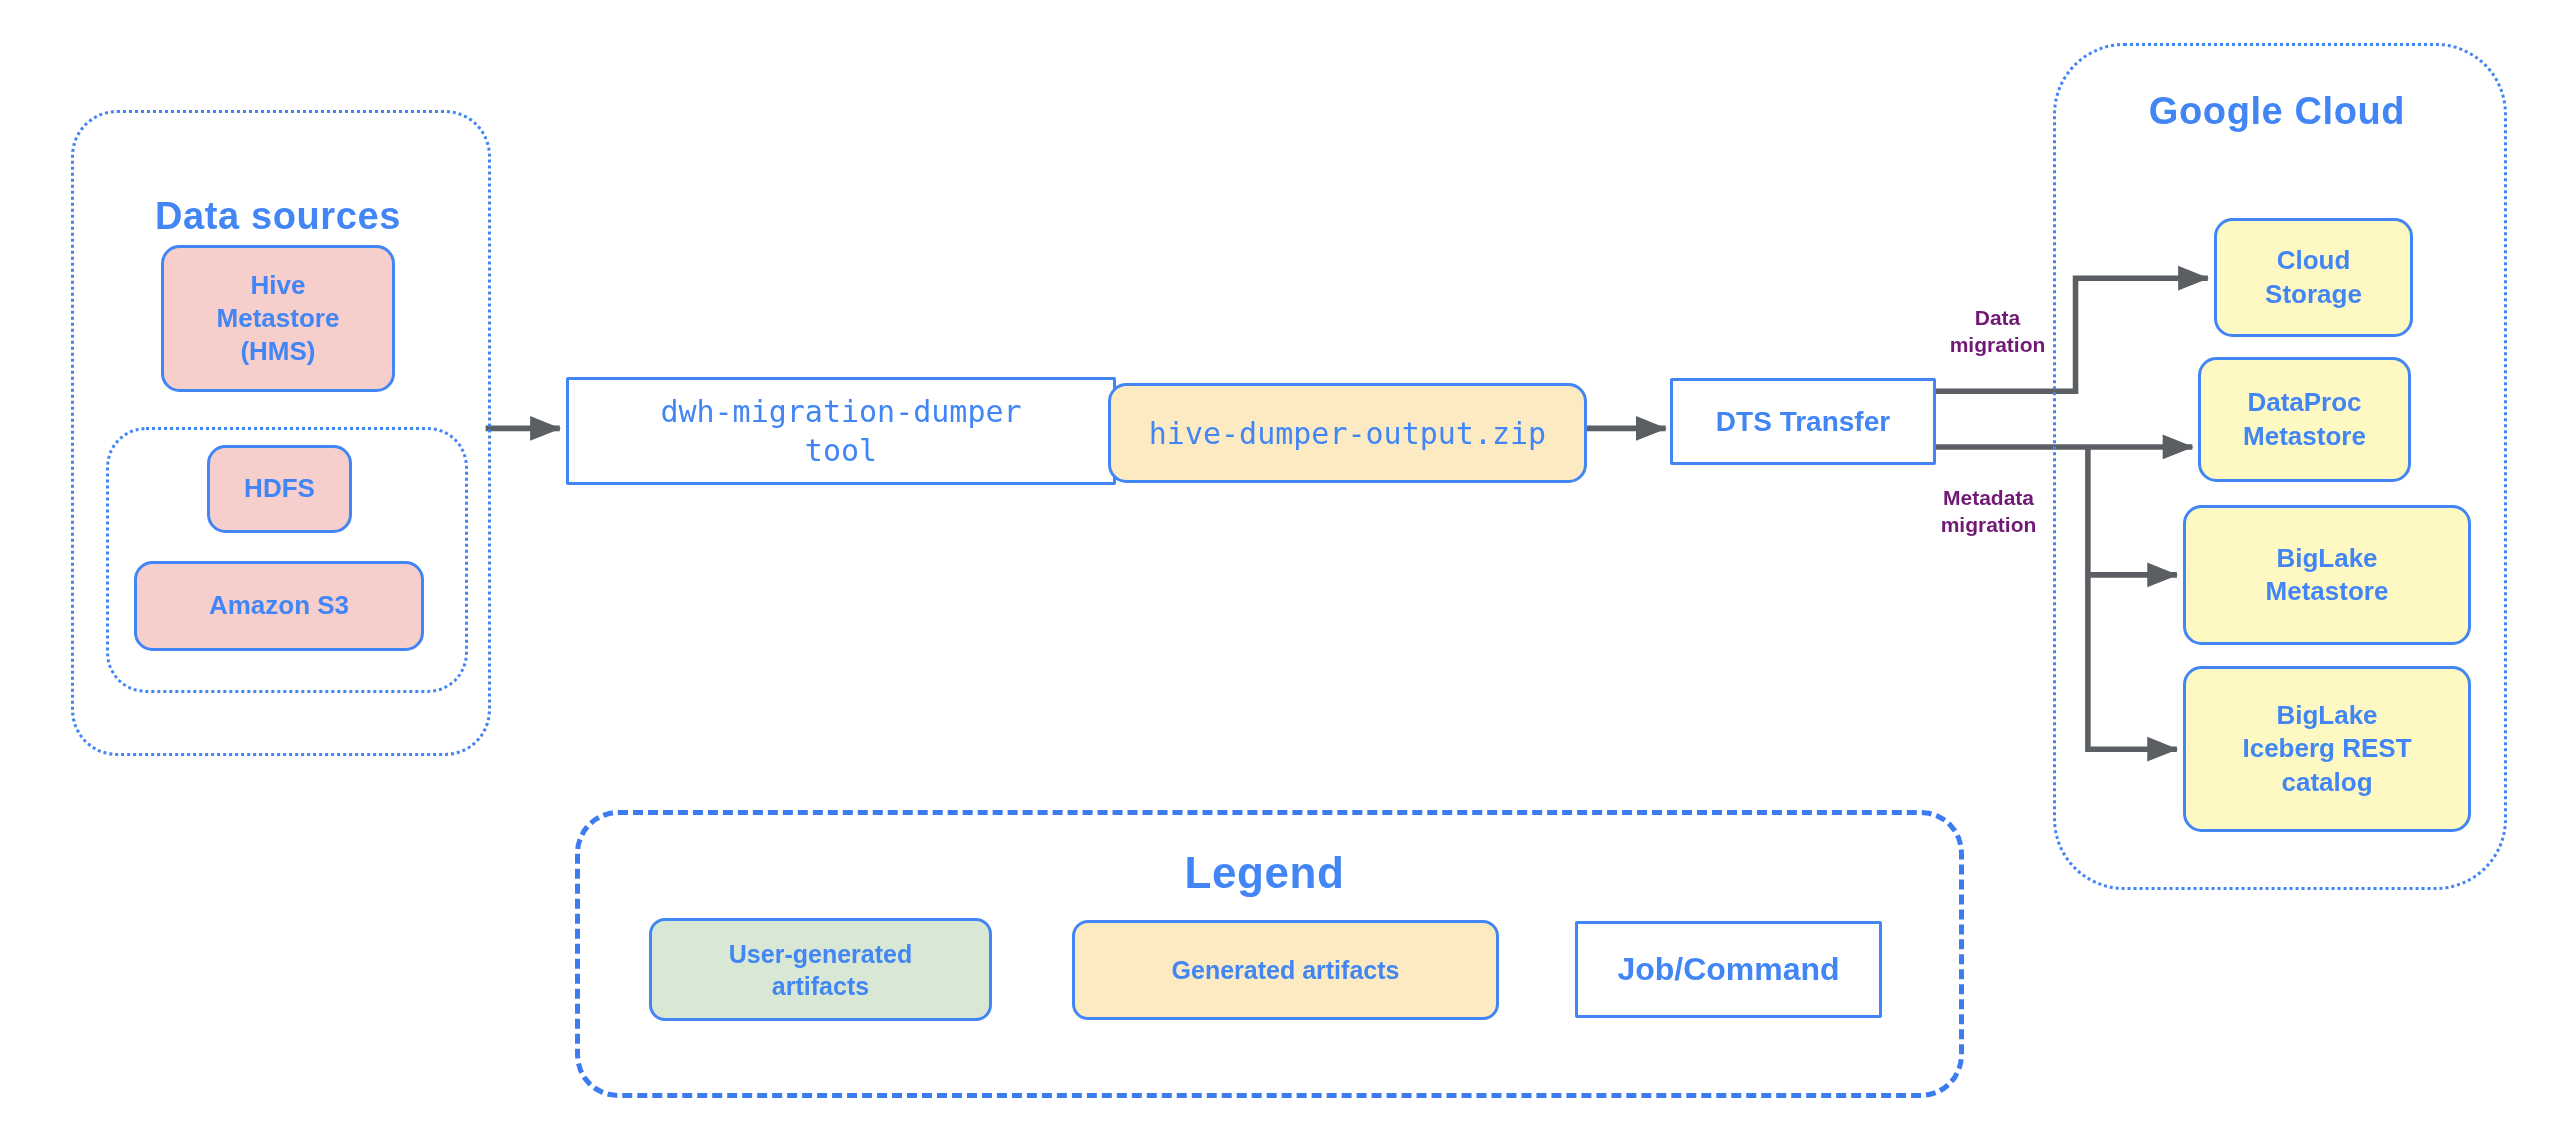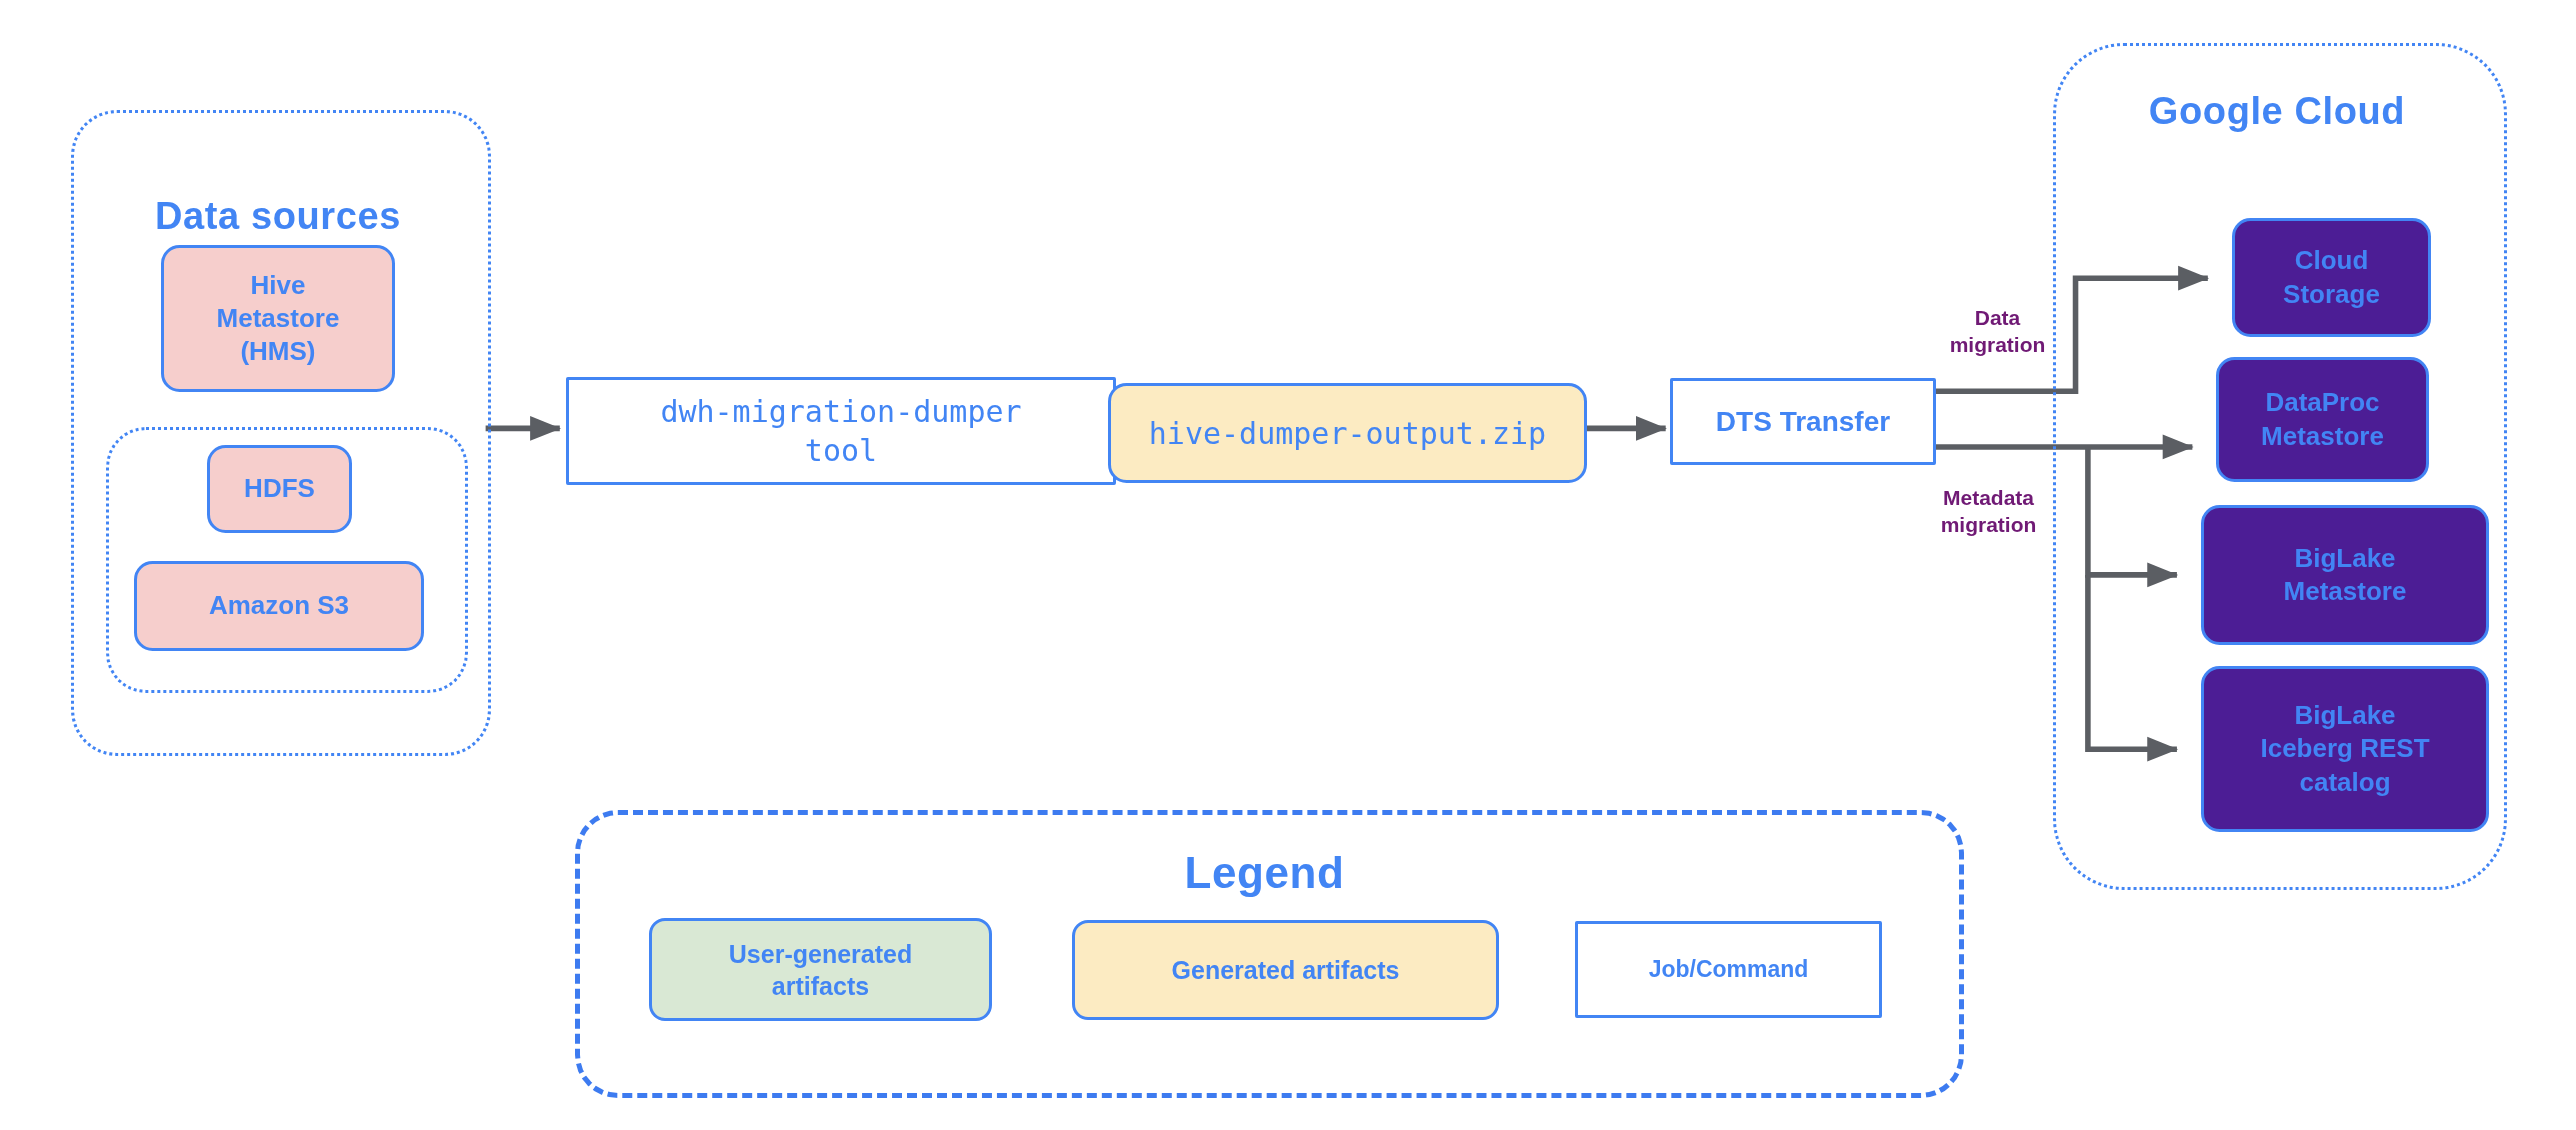--- a/index.html
+++ b/index.html
@@ -37,21 +37,21 @@
     color:#4285F4;
     font-weight:700;
     font-size:26px;
     line-height:1.28;
     white-space:pre-line;
     border-radius:18.6px;
     background:#ffffff;
   }
   .box.pink{background:#F6CECC;}
   .box.yellow{background:#FCEBC2;}
-  .box.blue{background:#4c1d95;margin-left:18px;}
+  .box.blue{background:#fef9c3;}
   .box.green{background:#D9E8D4;}
   .box.white{background:#ffffff;}
   .box.square{border-radius:1.9px;}
   .box.mono{
     font-family:"DejaVu Sans Mono", monospace;
     font-weight:500;
     font-size:30px;
     line-height:1.3;
   }
   .flow-label{
@@ -123,16 +123,16 @@
   <div class="box blue" style="left:2183px;top:666px;width:288px;height:166px;">BigLake
 Iceberg REST
 catalog</div>
 
   <div class="group dashed" style="left:575px;top:810px;width:1379px;height:278px;border-radius:43px;"></div>
   <div class="group-title" style="left:575px;top:848px;width:1379px;font-size:44px;">Legend</div>
 
   <div class="box green" style="left:649px;top:918px;width:343px;height:103px;font-size:25px;border-radius:16px;">User-generated
 artifacts</div>
   <div class="box yellow" style="left:1072px;top:920px;width:427px;height:100px;font-size:25px;border-radius:16px;">Generated artifacts</div>
-  <div class="box white square" style="left:1575px;top:921px;width:307px;height:97px;font-size:23px;">Job/Command</div>
+  <div class="box white square" style="left:1575px;top:921px;width:307px;height:97px;font-size:32px;">Job/Command</div>
 
 </div>
 
 
 </body></html>

